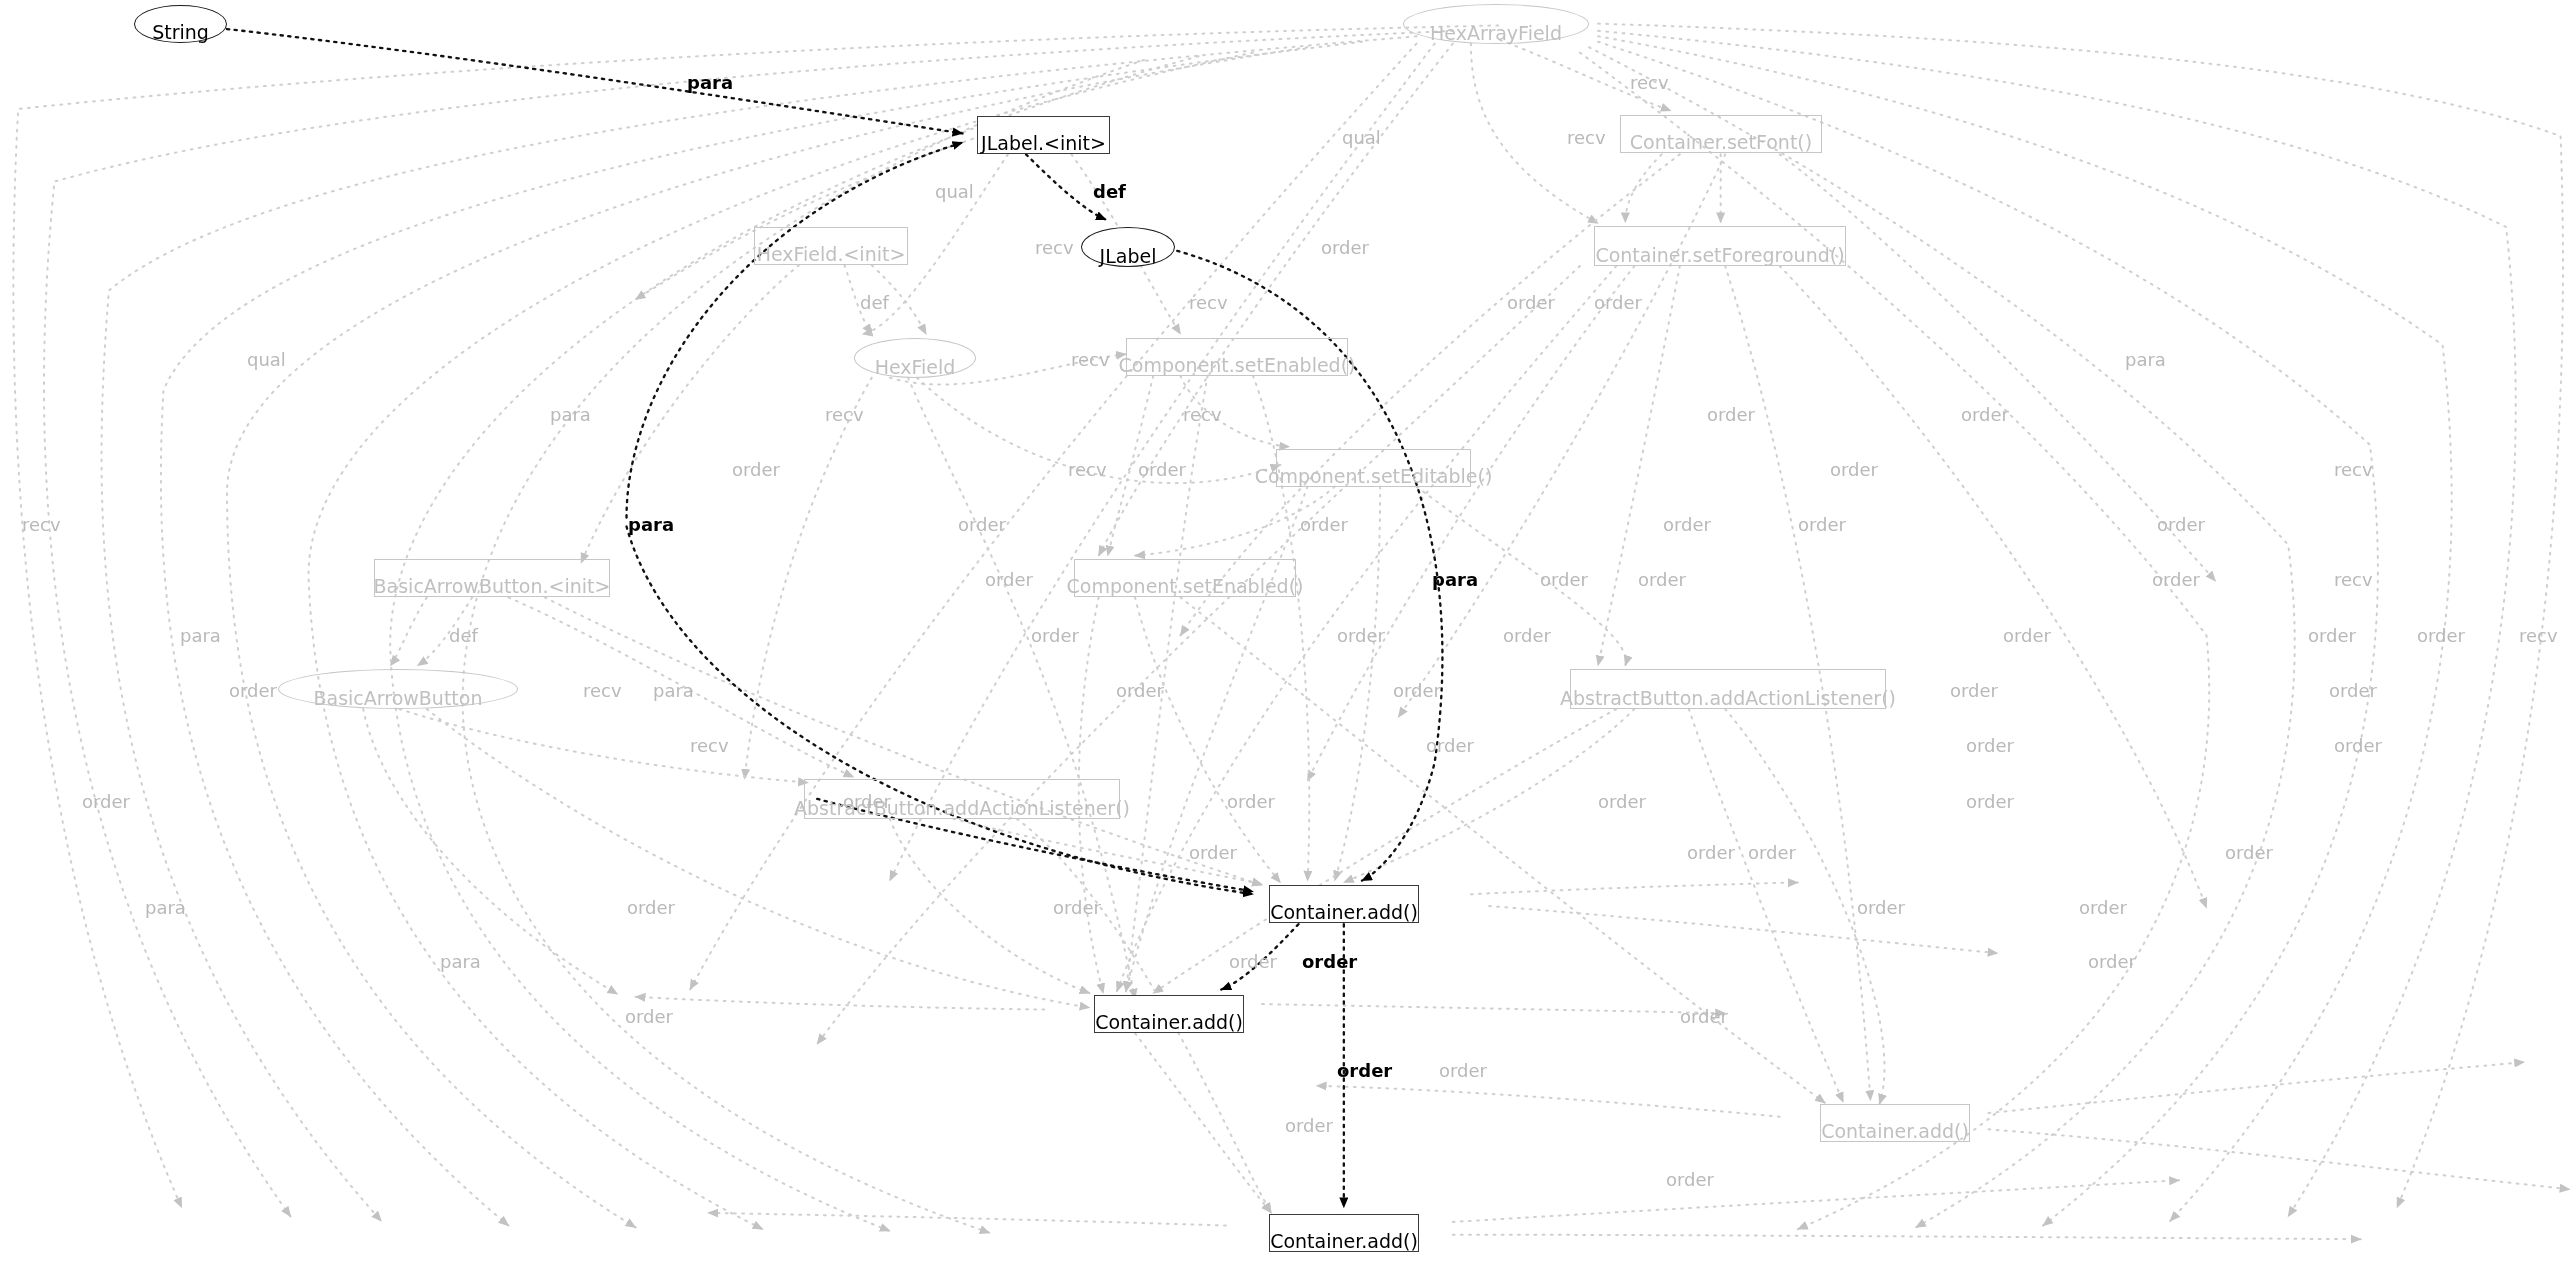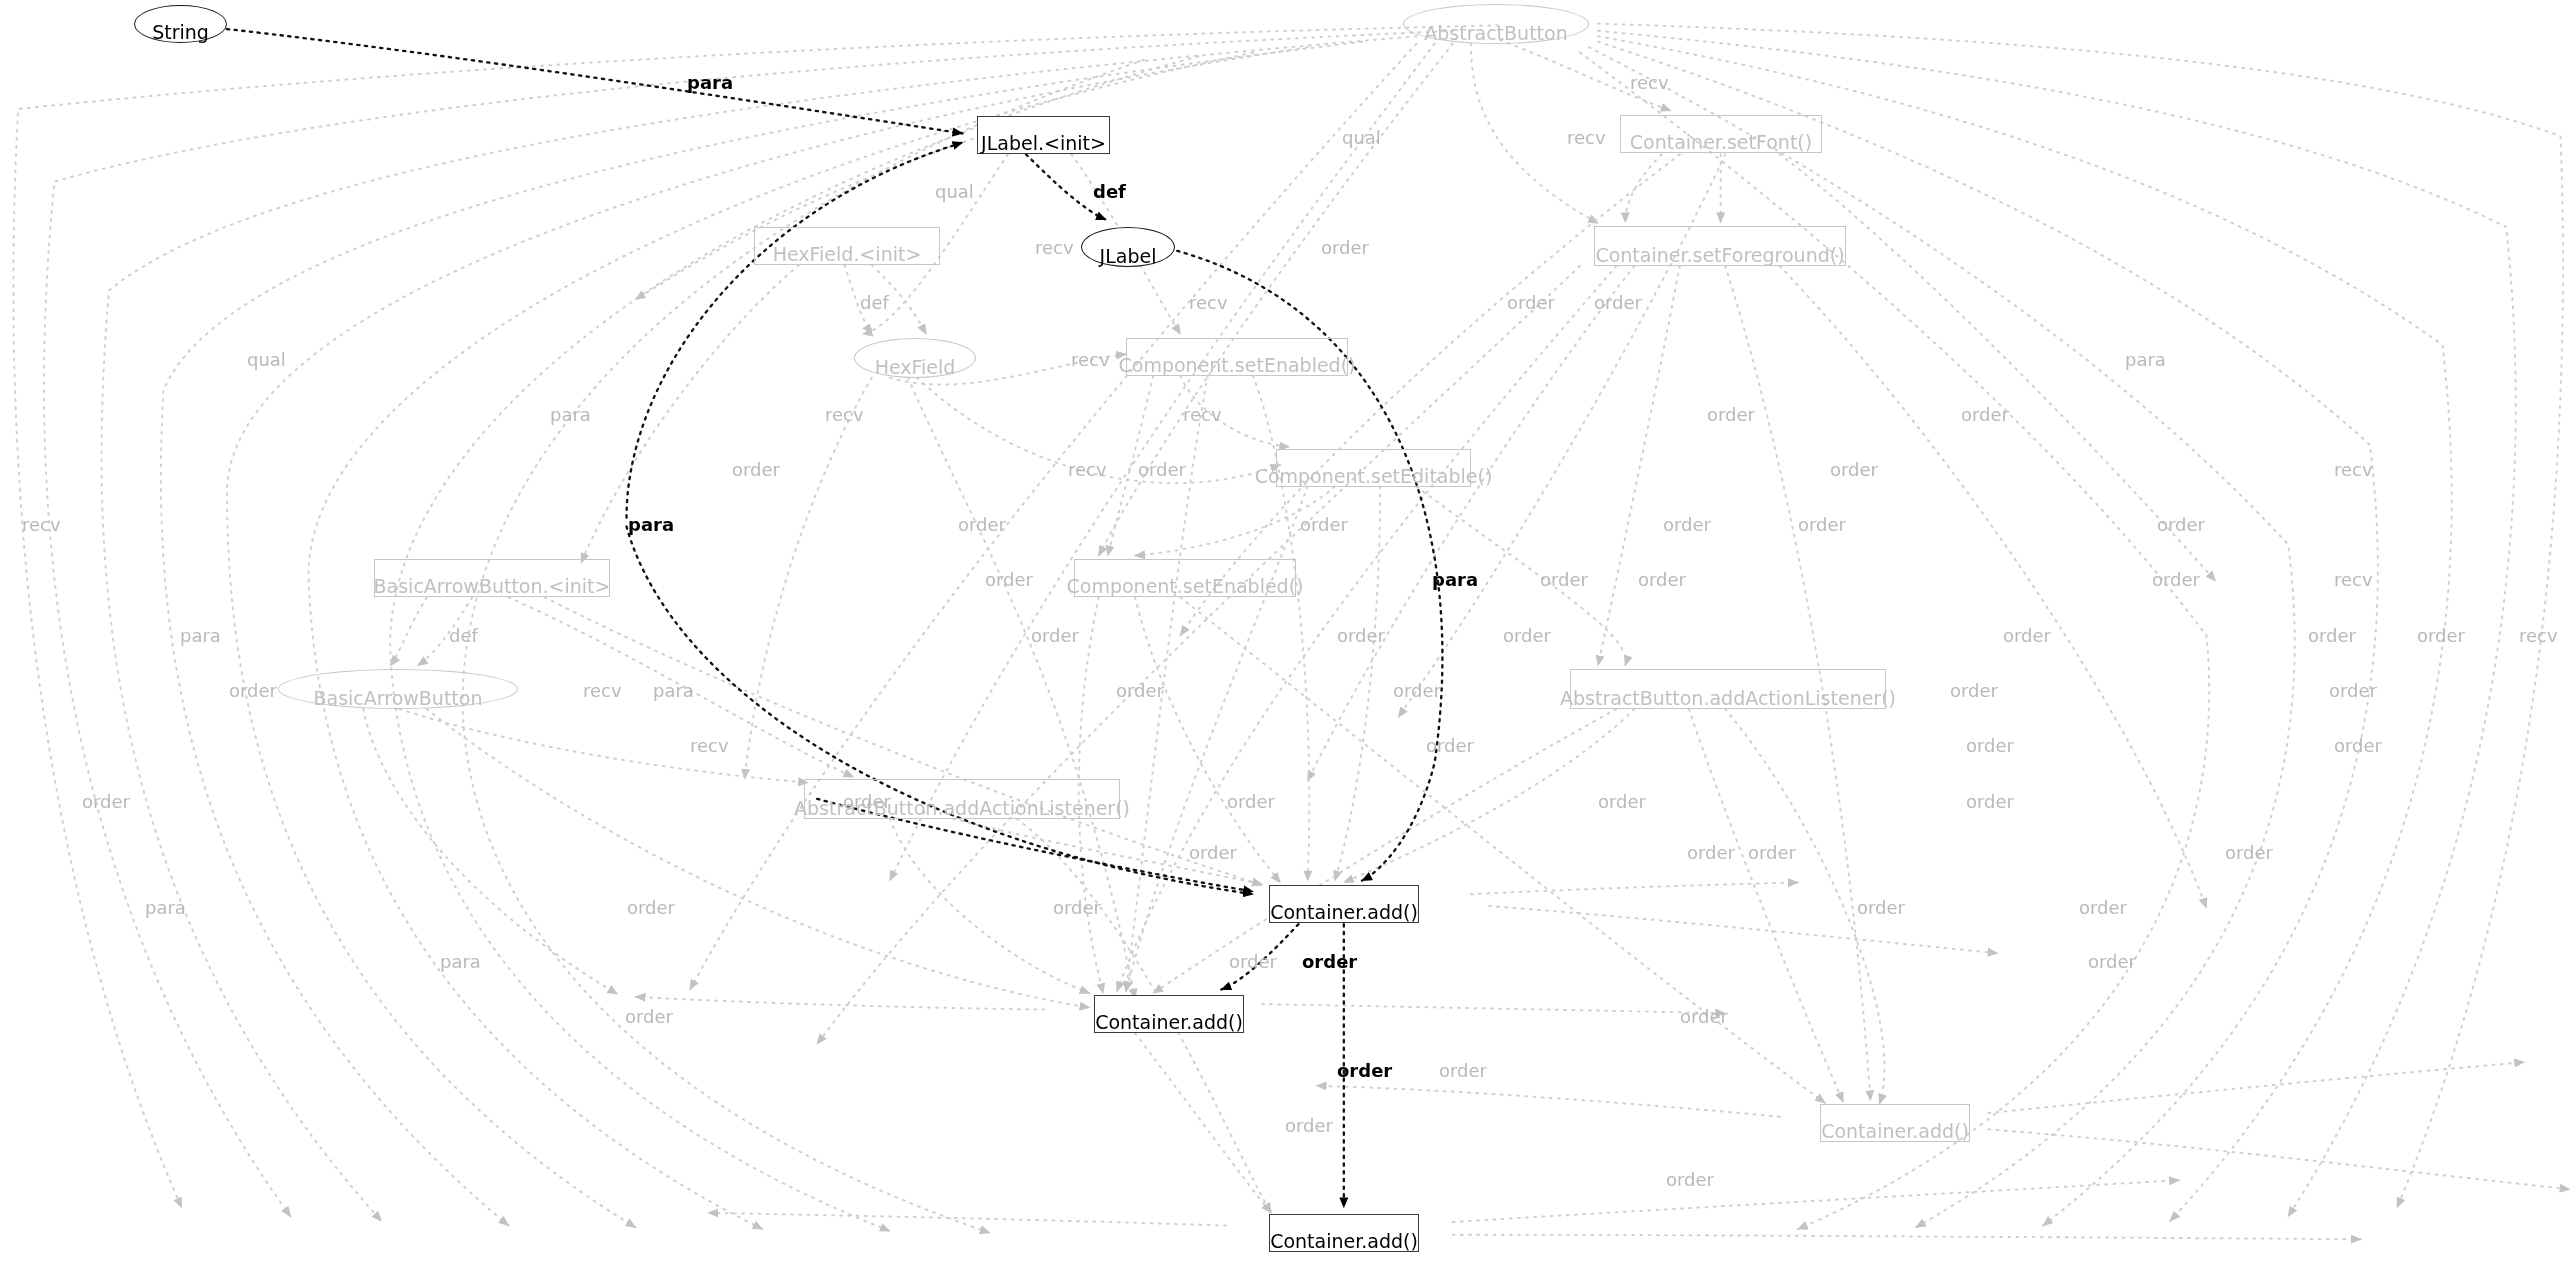--- a/index.html
+++ b/index.html
@@ -208,29 +208,29 @@
 
       <path d="M1480,1018 L1480,1330"></path>
     </g>
   </svg>
 
   <div id="nodes-layer">
       <div class="node node-ellipse" style="left: 134px; top: 5.4px; width: 93px; height: 38px;">
         <span>String</span>
       </div>
       <div class="node node-ellipse faded" style="left: 1403px; top: 3.6px; width: 186px; height: 40px;">
-        <span>AbstractButton</span>
+        <span>HexArrayField</span>
       </div>
       <div class="node node-box" style="left: 977px; top: 116px; width: 133px; height: 38px;">
         <span>JLabel.&lt;init&gt;</span>
       </div>
       <div class="node node-box faded" style="left: 1620px; top: 115px; width: 202px; height: 38px;">
         <span>Container.setFont()</span>
       </div>
-      <div class="node node-box faded" style="left: 754px; top: 227px; width: 186px; height: 38px;">
+      <div class="node node-box faded" style="left: 754px; top: 227px; width: 154px; height: 38px;">
         <span>HexField.&lt;init&gt;</span>
       </div>
       <div class="node node-ellipse" style="left: 1081px; top: 227px; width: 94px; height: 40px;">
         <span>JLabel</span>
       </div>
       <div class="node node-box faded" style="left: 1594px; top: 226px; width: 252px; height: 40px;">
         <span>Container.setForeground()</span>
       </div>
       <div class="node node-ellipse faded" style="left: 854px; top: 338px; width: 122px; height: 40px;">
         <span>HexField</span>

